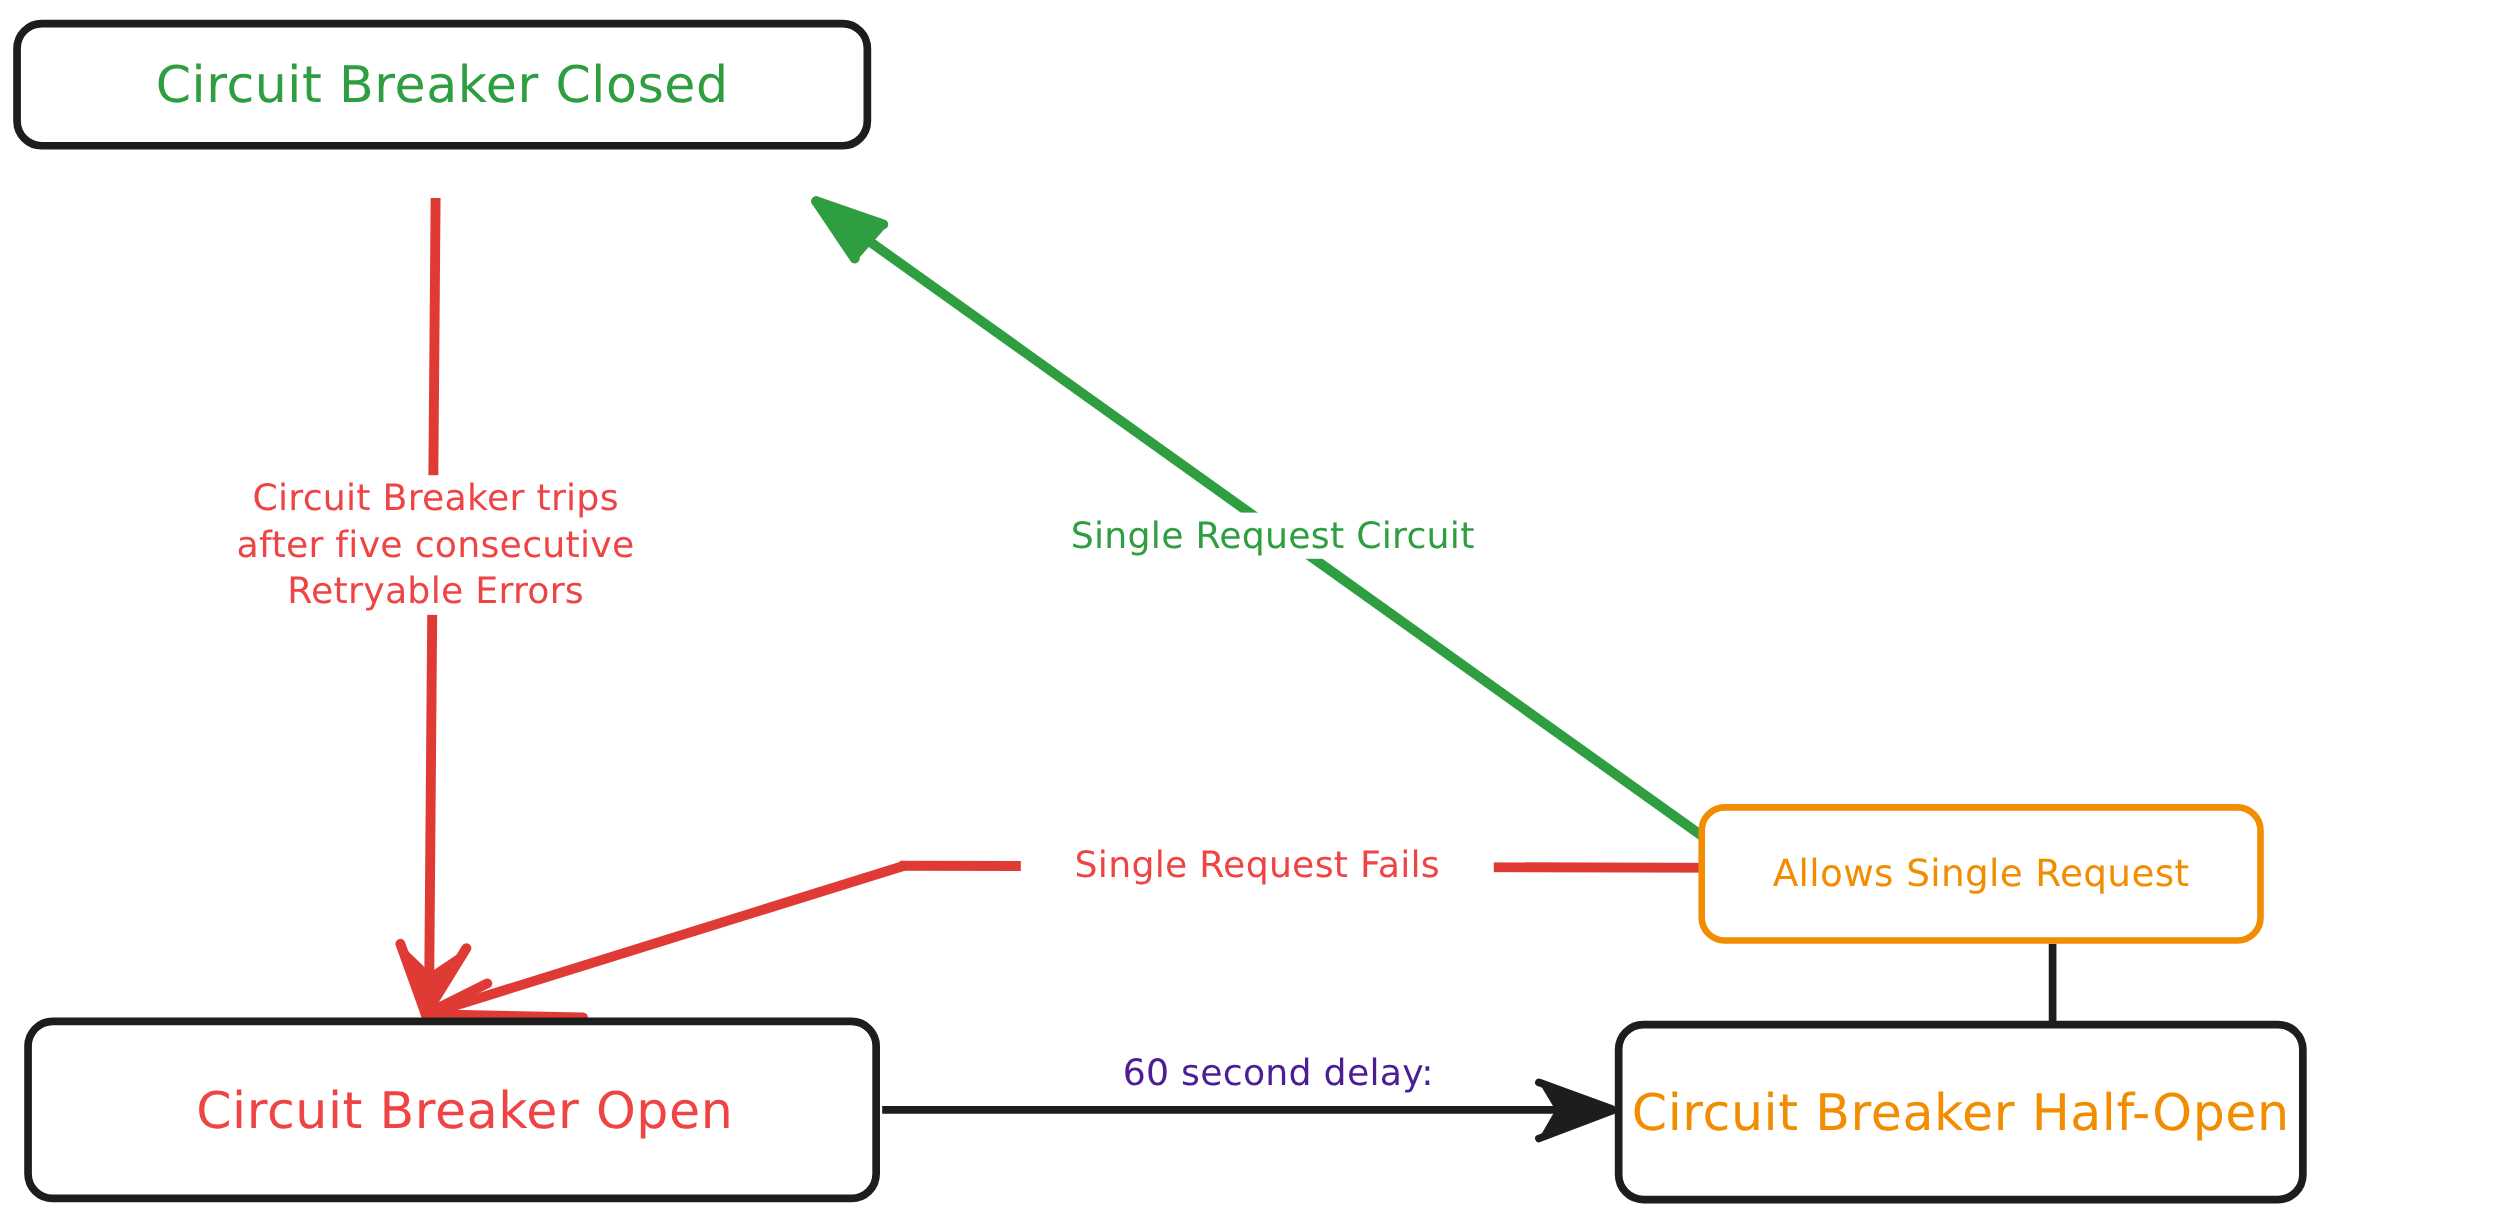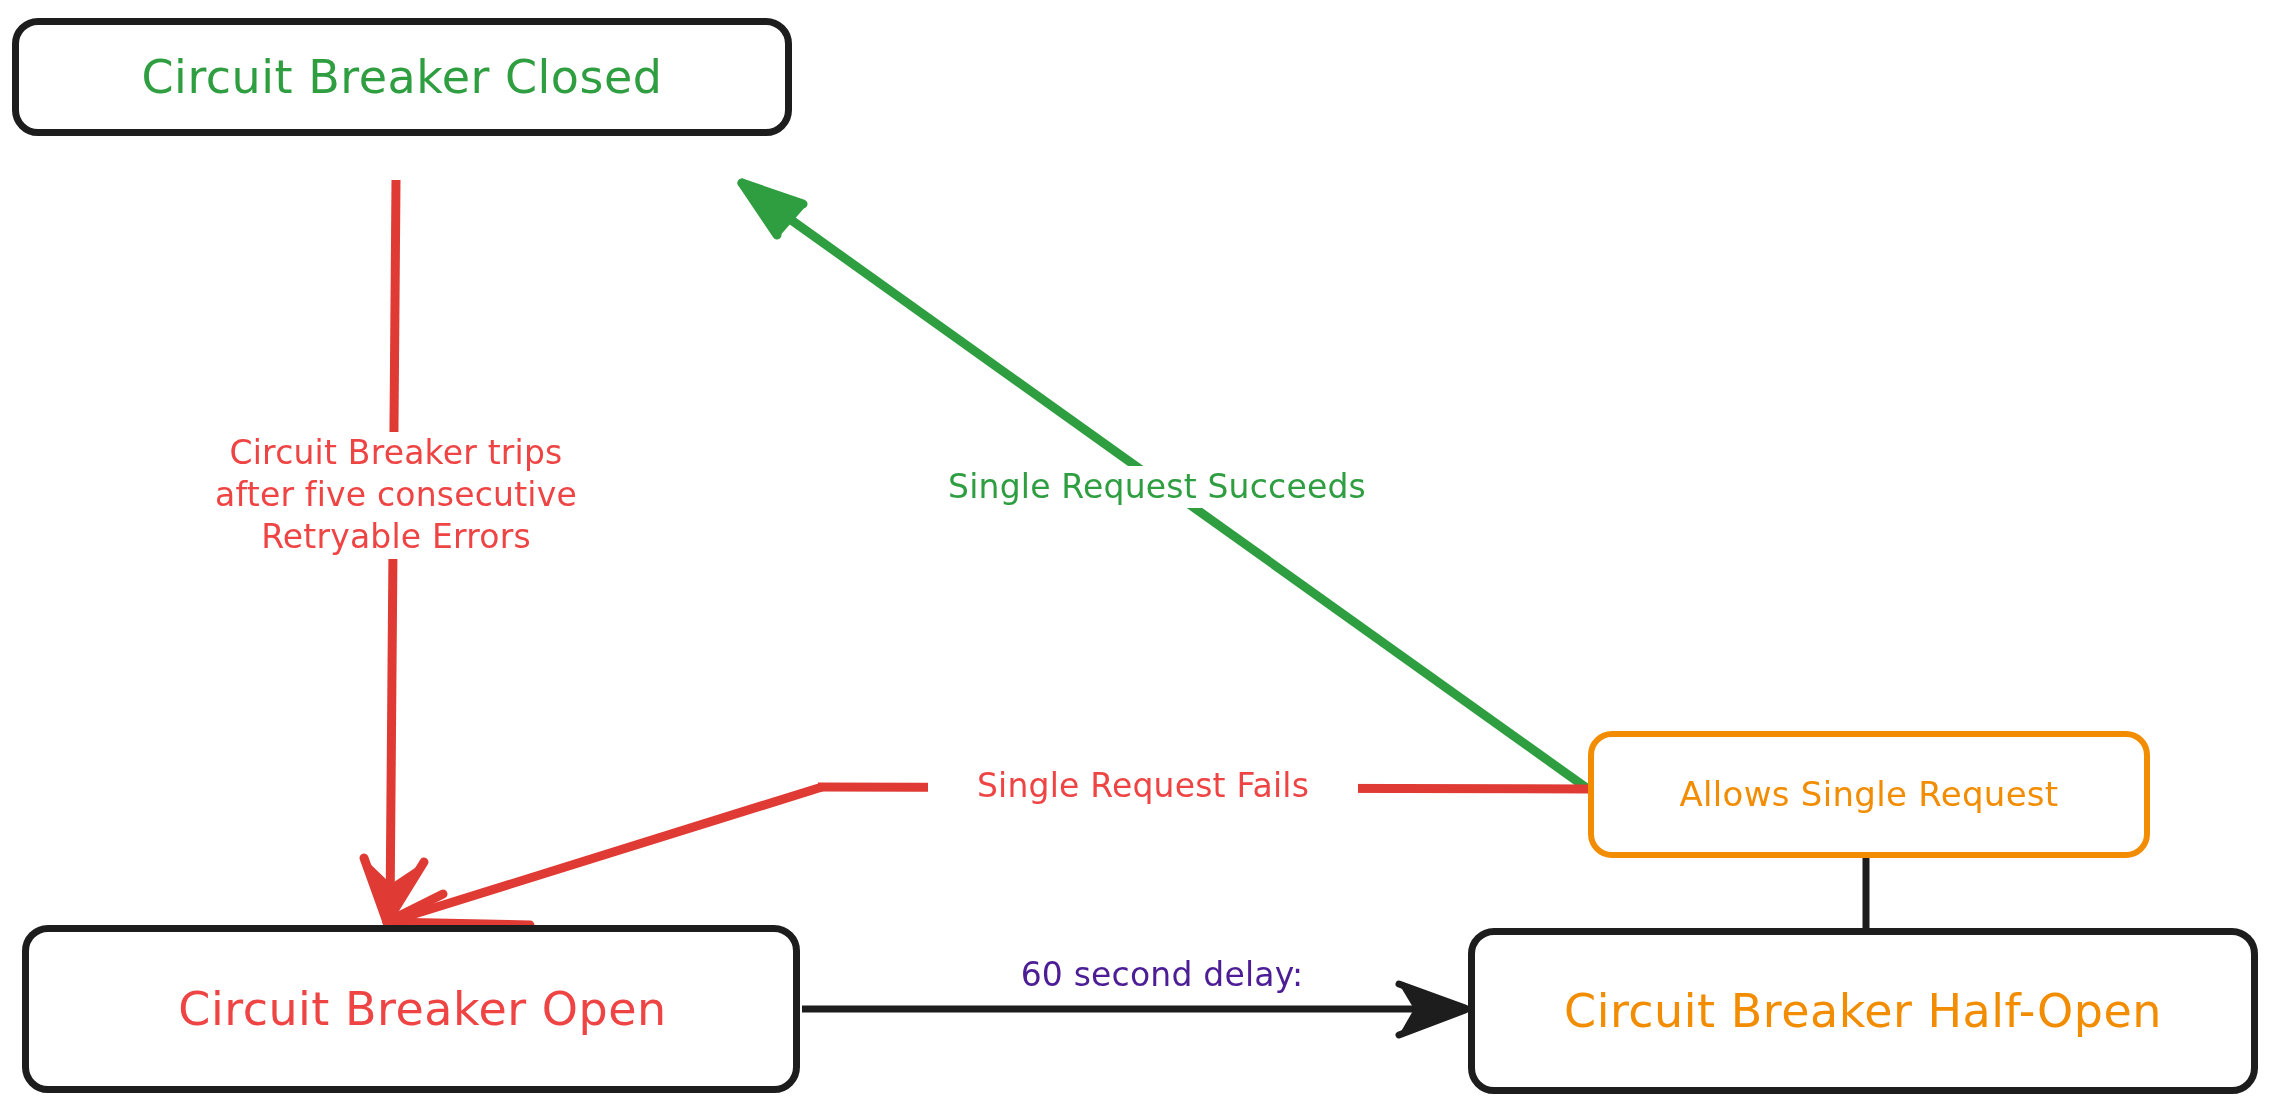--- a/index.html
+++ b/index.html
@@ -116,36 +116,36 @@
   </svg>
 
   <div class="node node-black" style="left:12px; top:18px; width:780px; height:118px;">
     <span class="node-label big-node-text txt-green">Circuit Breaker Closed</span>
   </div>
 
   <div class="node node-black" style="left:22px; top:925px; width:778px; height:168px;padding-left:23px;">
     <span class="node-label big-node-text txt-red">Circuit Breaker Open</span>
   </div>
 
-  <div class="node node-black" style="left:1468px; top:928px; width:790px; height:166px;">
+  <div class="node node-black" style="left:1468px; top:928px; width:629px; height:166px;">
     <span class="node-label big-node-text txt-orange">Circuit Breaker Half-Open</span>
   </div>
 
-  <div class="node node-orange" style="left:1588px; top:731px; width:562px; height:127px;">
+  <div class="node node-orange" style="left:1544px; top:731px; width:514px; height:127px;">
     <span class="node-label mid-node-text txt-orange">Allows Single Request</span>
   </div>
 
   <div class="edge-label label-text txt-red" style="left:146px; top:432px; width:500px;">
     <div>Circuit Breaker trips</div>
     <div>after five consecutive</div>
     <div>Retryable Errors</div>
   </div>
 
   <div class="edge-label label-text txt-green" style="left:907px; top:466px; width:500px;">
-    <div>Single Request Succeeds</div>
+    <div>Single Request Circuit</div>
   </div>
 
   <div class="edge-label label-text txt-red" style="left:928px; top:765px; width:430px;">
     <div>Single Request Fails</div>
   </div>
 
   <div class="edge-label label-text txt-black" style="left:945px; top:954px; width:434px;">
     <div>60 second delay:</div>
   </div>
 

